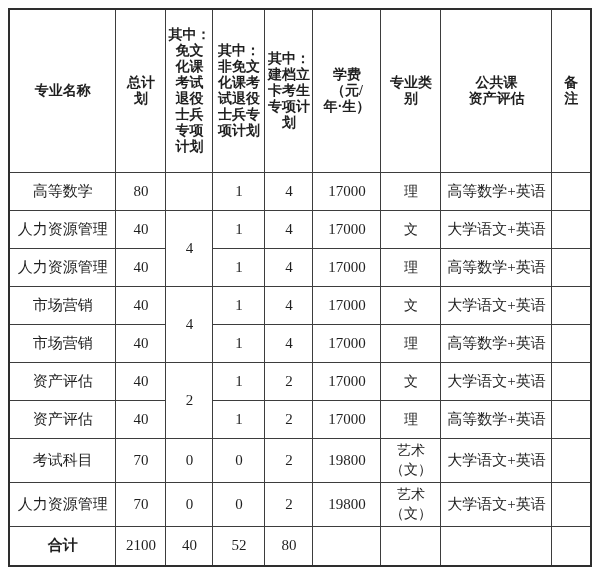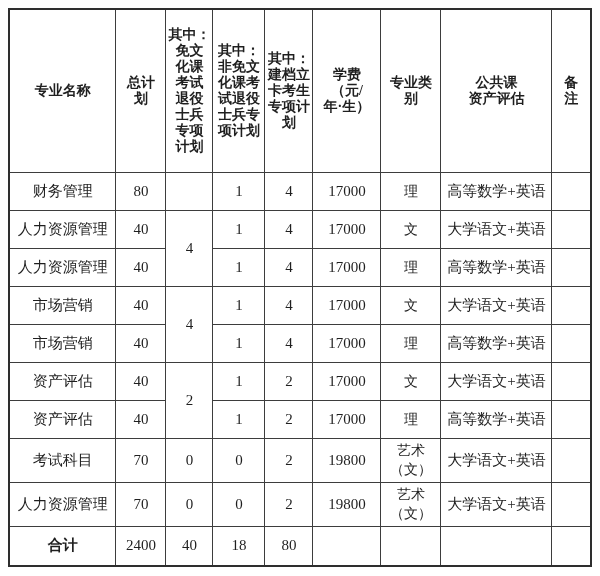--- a/index.html
+++ b/index.html
@@ -98,21 +98,21 @@
         <th>专业类
 别</th>
         <th>公共课
 资产评估</th>
         <th>备
 注</th>
       </tr>
     </thead>
     <tbody>
       <tr class="r-std">
-        <td class="cell-name">财务管理</td>
+        <td class="cell-name">高等数学</td>
         <td class="cell-total">80</td>
         <td class="cell-exempt"></td>
         <td class="cell-nexempt">1</td>
         <td class="cell-card">4</td>
         <td class="cell-tuition">17000</td>
         <td class="cell-category">理</td>
         <td class="cell-subjects">高等数学+英语</td>
         <td class="cell-note"></td>
       </tr>
       <tr class="r-std">
@@ -197,23 +197,23 @@
         <td class="cell-nexempt">0</td>
         <td class="cell-card">2</td>
         <td class="cell-tuition">19800</td>
         <td class="cell-category">艺术
 （文）</td>
         <td class="cell-subjects">大学语文+英语</td>
         <td class="cell-note"></td>
       </tr>
       <tr class="r-total">
         <td class="cell-name">合计</td>
-        <td class="cell-total">2400</td>
+        <td class="cell-total">2100</td>
         <td class="cell-exempt">40</td>
-        <td class="cell-nexempt">18</td>
+        <td class="cell-nexempt">52</td>
         <td class="cell-card">80</td>
         <td class="cell-tuition"></td>
         <td class="cell-category"></td>
         <td class="cell-subjects"></td>
         <td class="cell-note"></td>
       </tr>
     </tbody>
   </table>
 </div>
 

